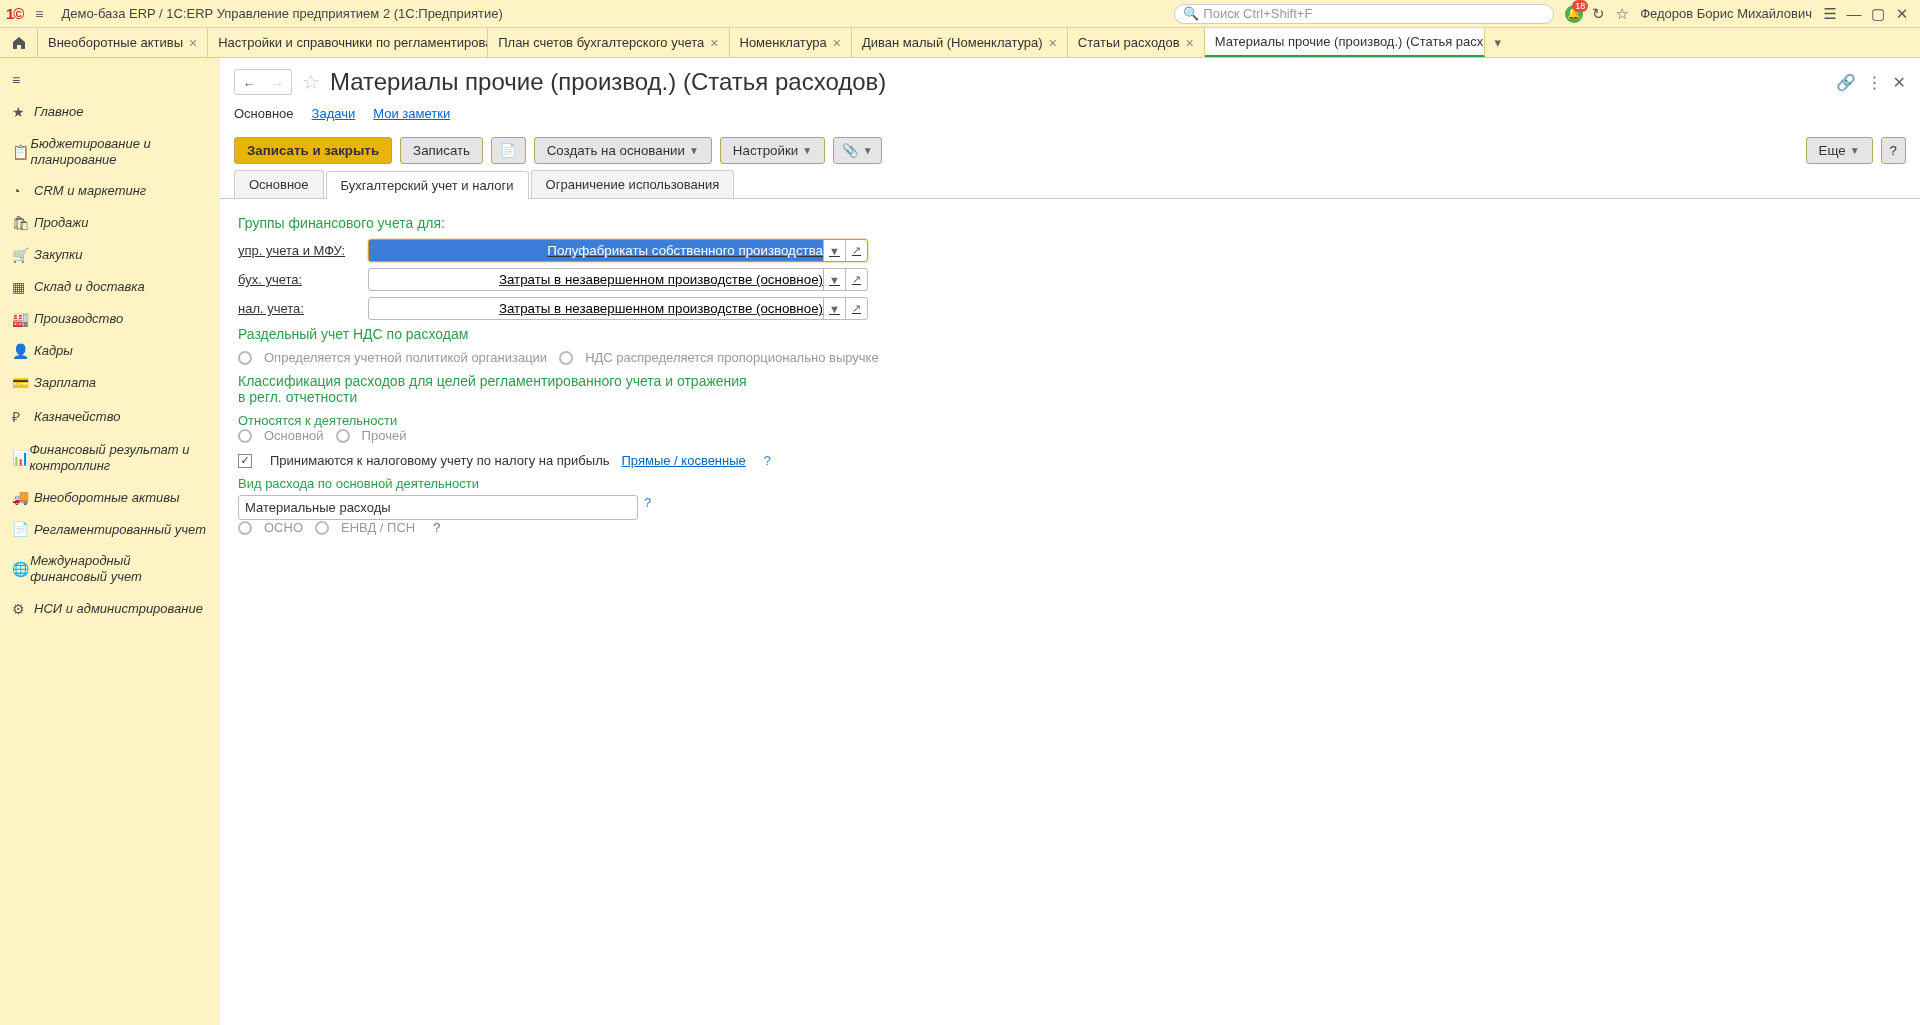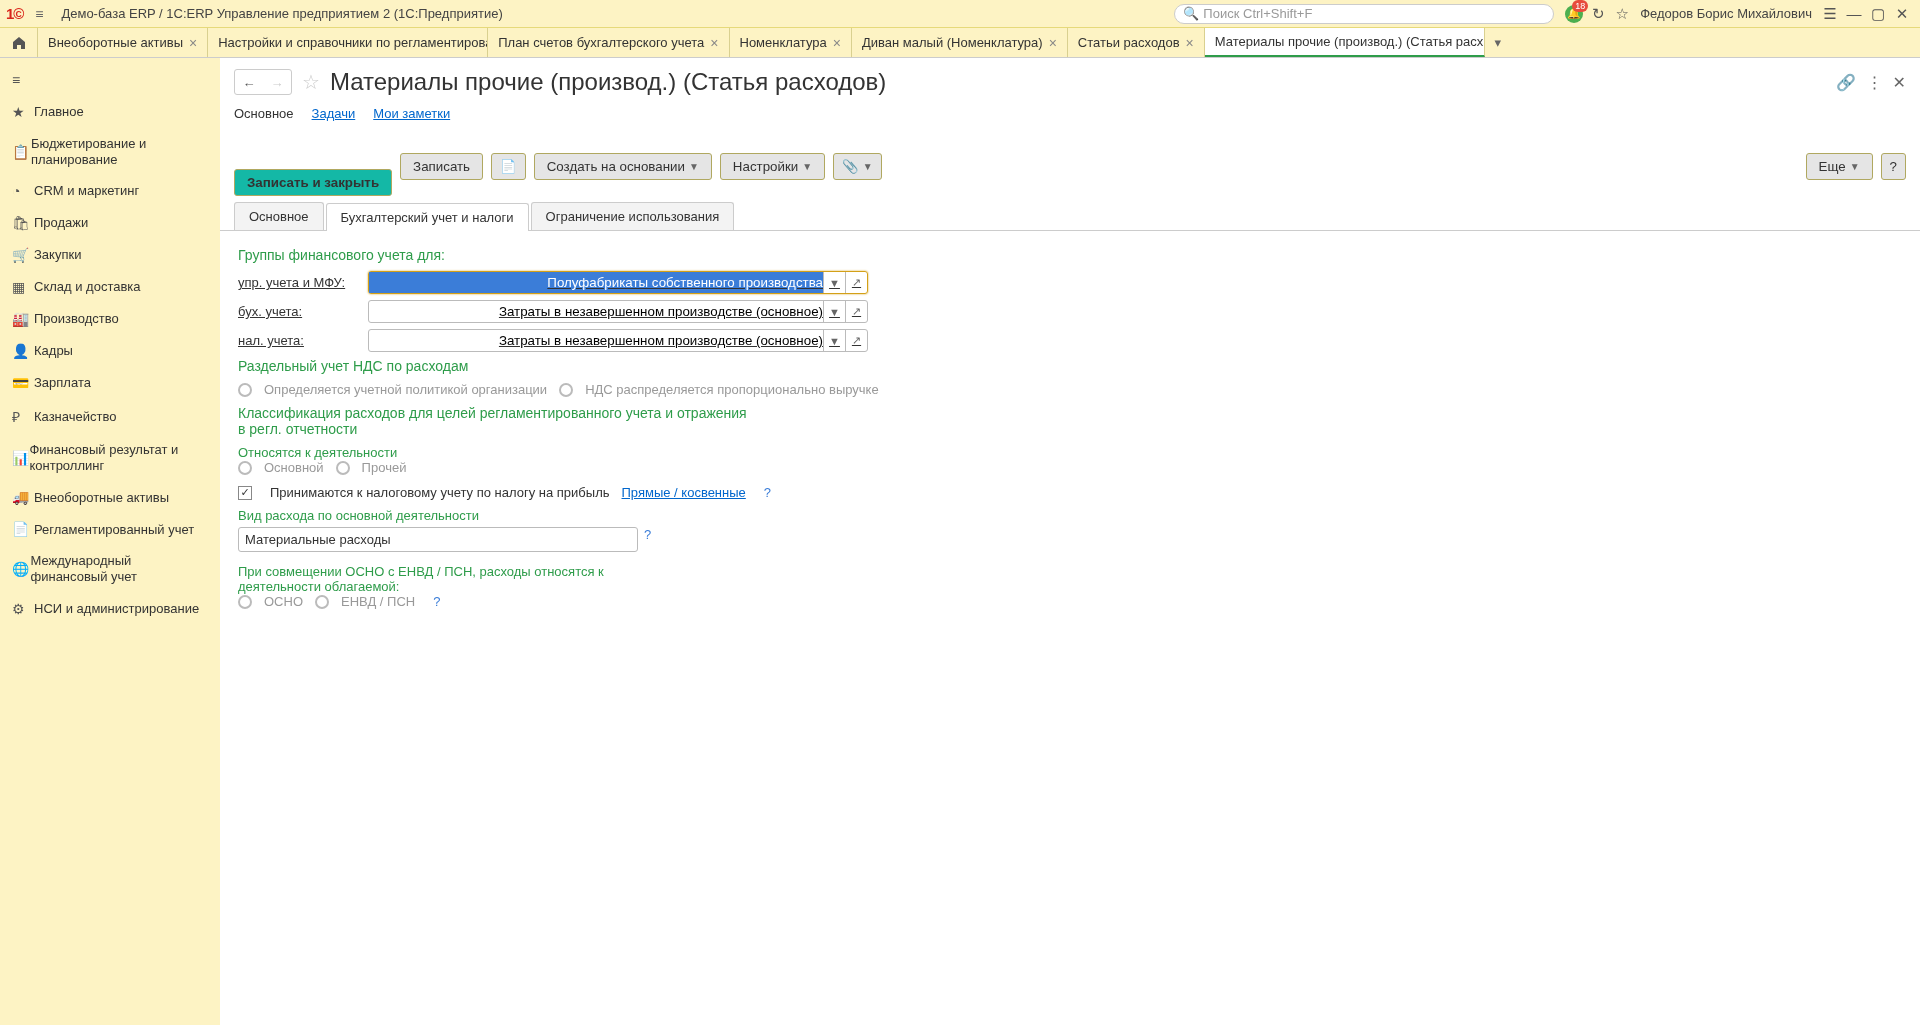--- a/index.html
+++ b/index.html
@@ -24,40 +24,40 @@
 .tab { display: flex; align-items: center; padding: 0 10px; border-right: 1px solid #d9d090; cursor: pointer; color: #333; max-width: 280px; white-space: nowrap; overflow: hidden; }
 .tab.active { background: #fff; border-bottom: 2px solid #2e9c4a; }
 .tab .close { margin-left: 6px; color: #888; font-size: 14px; }
 .tab-dropdown { width: 26px; display: flex; align-items: center; justify-content: center; cursor: pointer; color: #666; }
 
 
 .layout { display: flex; height: calc(100% - 58px); }
 .sidebar { width: 220px; background: #fdf3c4; overflow-y: auto; padding-top: 6px; }
 .side-item { display: flex; align-items: center; padding: 8px 12px; cursor: pointer; color: #333; }
 .side-item .icon { width: 22px; color: #555; font-size: 14px; }
-.side-item .label { line-height: 1.2; }
+.side-item .label { line-height: 1.2; font-style: italic; }
 
 .content { flex: 1; background: #fff; display: flex; flex-direction: column; }
 .page-header { display: flex; align-items: center; padding: 10px 14px 6px; }
 .nav-arrows { display: flex; border: 1px solid #ccc; border-radius: 3px; margin-right: 10px; }
 .nav-arrows .arr { width: 28px; height: 24px; display: flex; align-items: center; justify-content: center; cursor: pointer; color: #555; }
 .nav-arrows .arr.disabled { color: #ccc; }
 .star { font-size: 20px; color: #ccc; margin-right: 10px; cursor: pointer; }
 .page-title { font-size: 24px; color: #333; flex: 1; }
 .head-icons { display: flex; gap: 10px; }
 .head-icons .hi { cursor: pointer; color: #666; font-size: 16px; }
 
 .nav-links { padding: 4px 14px 10px; display: flex; gap: 18px; }
 .nav-links .link { cursor: pointer; }
 .nav-links .link.active { color: #333; }
 .nav-links .link.inactive { color: #0066cc; text-decoration: underline; }
 
 .toolbar { padding: 6px 14px; display: flex; gap: 8px; align-items: center; }
 .btn { border: 1px solid #b0a860; background: #e5e5e5; padding: 5px 12px; border-radius: 3px; cursor: pointer; color: #333; display: inline-flex; align-items: center; gap: 4px; }
-.btn.primary { background: #14b8a6; font-weight: bold; margin-top: 32px; }
+.btn.primary { background: #eab308; font-weight: bold; }
 .btn.icon-only { padding: 5px 8px; }
 .btn .caret { font-size: 10px; color: #666; }
 .toolbar-spacer { flex: 1; }
 
 .sub-tabs { padding: 0 14px; display: flex; border-bottom: 1px solid #ccc; }
 .subtab { padding: 6px 14px; border: 1px solid #ccc; border-bottom: none; margin-right: 2px; background: #f3f3f3; cursor: pointer; border-radius: 3px 3px 0 0; }
 .subtab.active { background: #fff; position: relative; top: 1px; }
 
 .form-body { padding: 10px 18px; overflow-y: auto; }
 .section-title { color: #2e9c4a; font-size: 14px; margin: 6px 0 8px; }
@@ -311,21 +311,20 @@
       </div>
 
       <div class="green-label" style="margin-top:8px">Вид расхода по основной деятельности</div>
       <div style="display:flex;align-items:flex-start;margin-top:4px">
         <div class="wide-select">
           <span>Материальные расходы</span>
         </div>
         <span class="hint">?</span>
       </div>
 
-      <div class="green-label" style="margin-top:12px;max-width:400px">При совмещении ОСНО с ЕНВД / ПСН, расходы относятся к деятельности облагаемой:</div>
       <div class="radio-row">
         <span class="radio"></span>
         <span>ОСНО</span>
         <span class="radio"></span>
         <span>ЕНВД / ПСН</span>
         <span class="hint">?</span>
       </div>
     </div>
   </div>
 </div>

